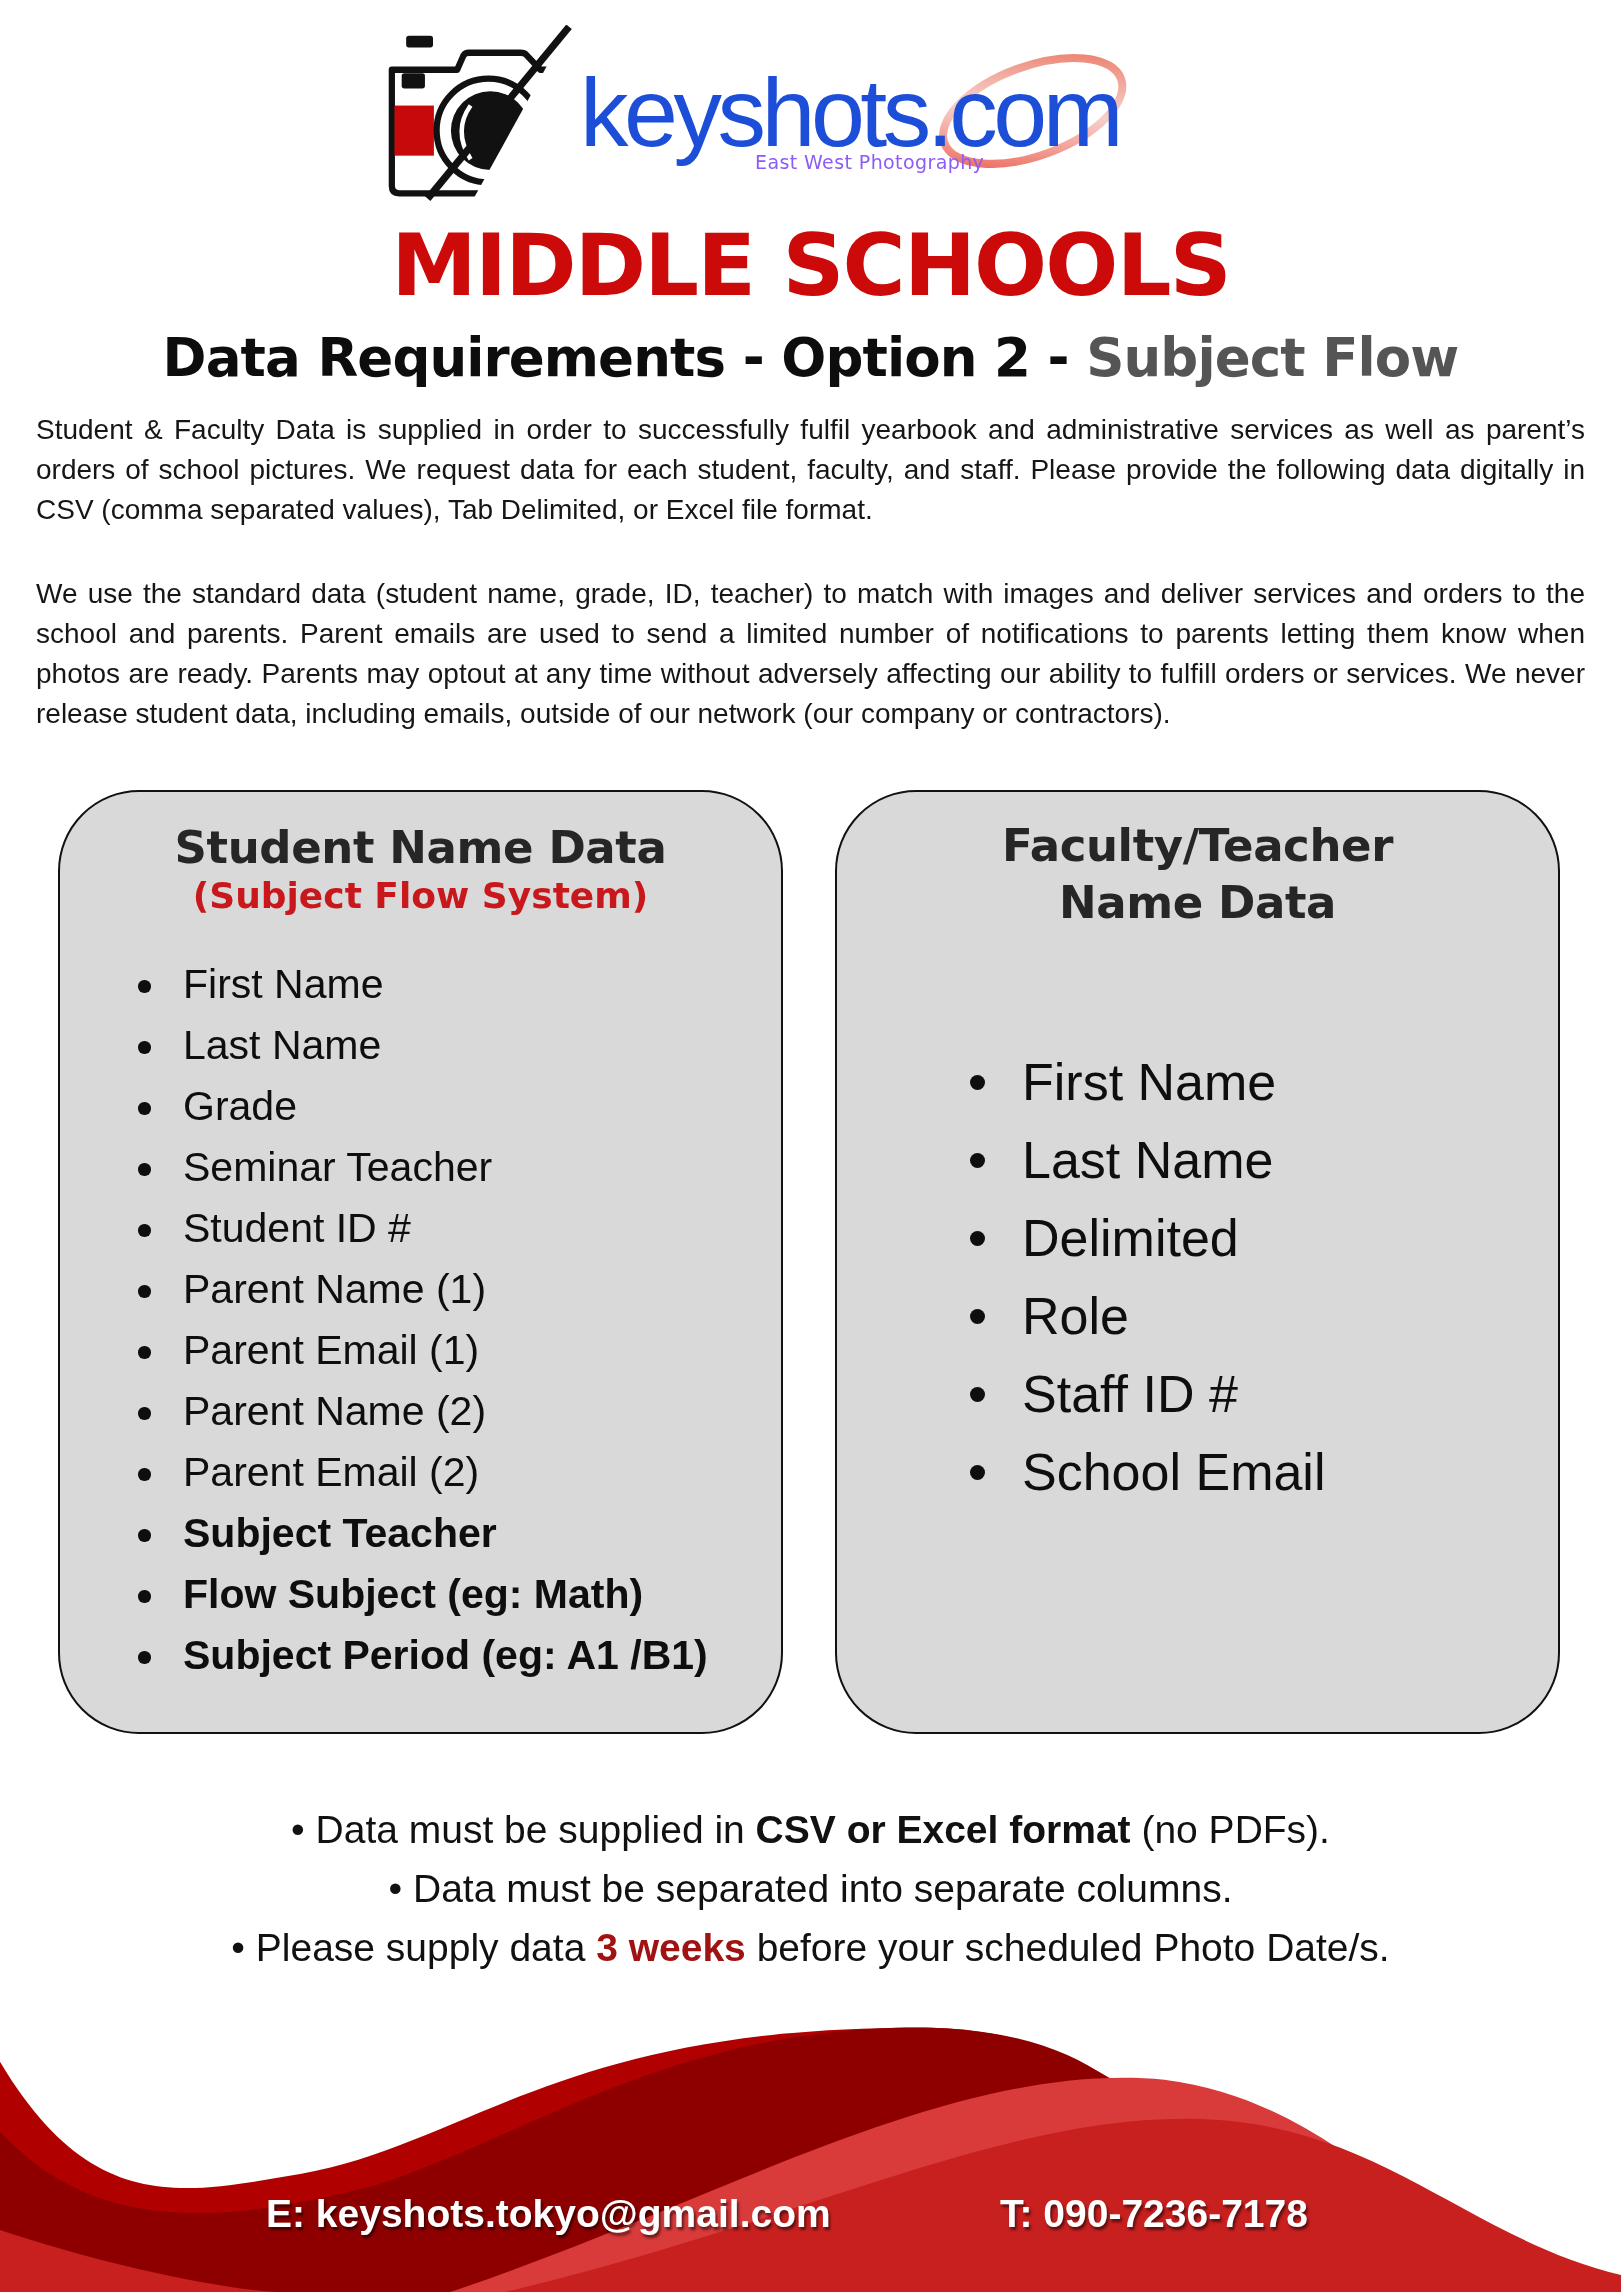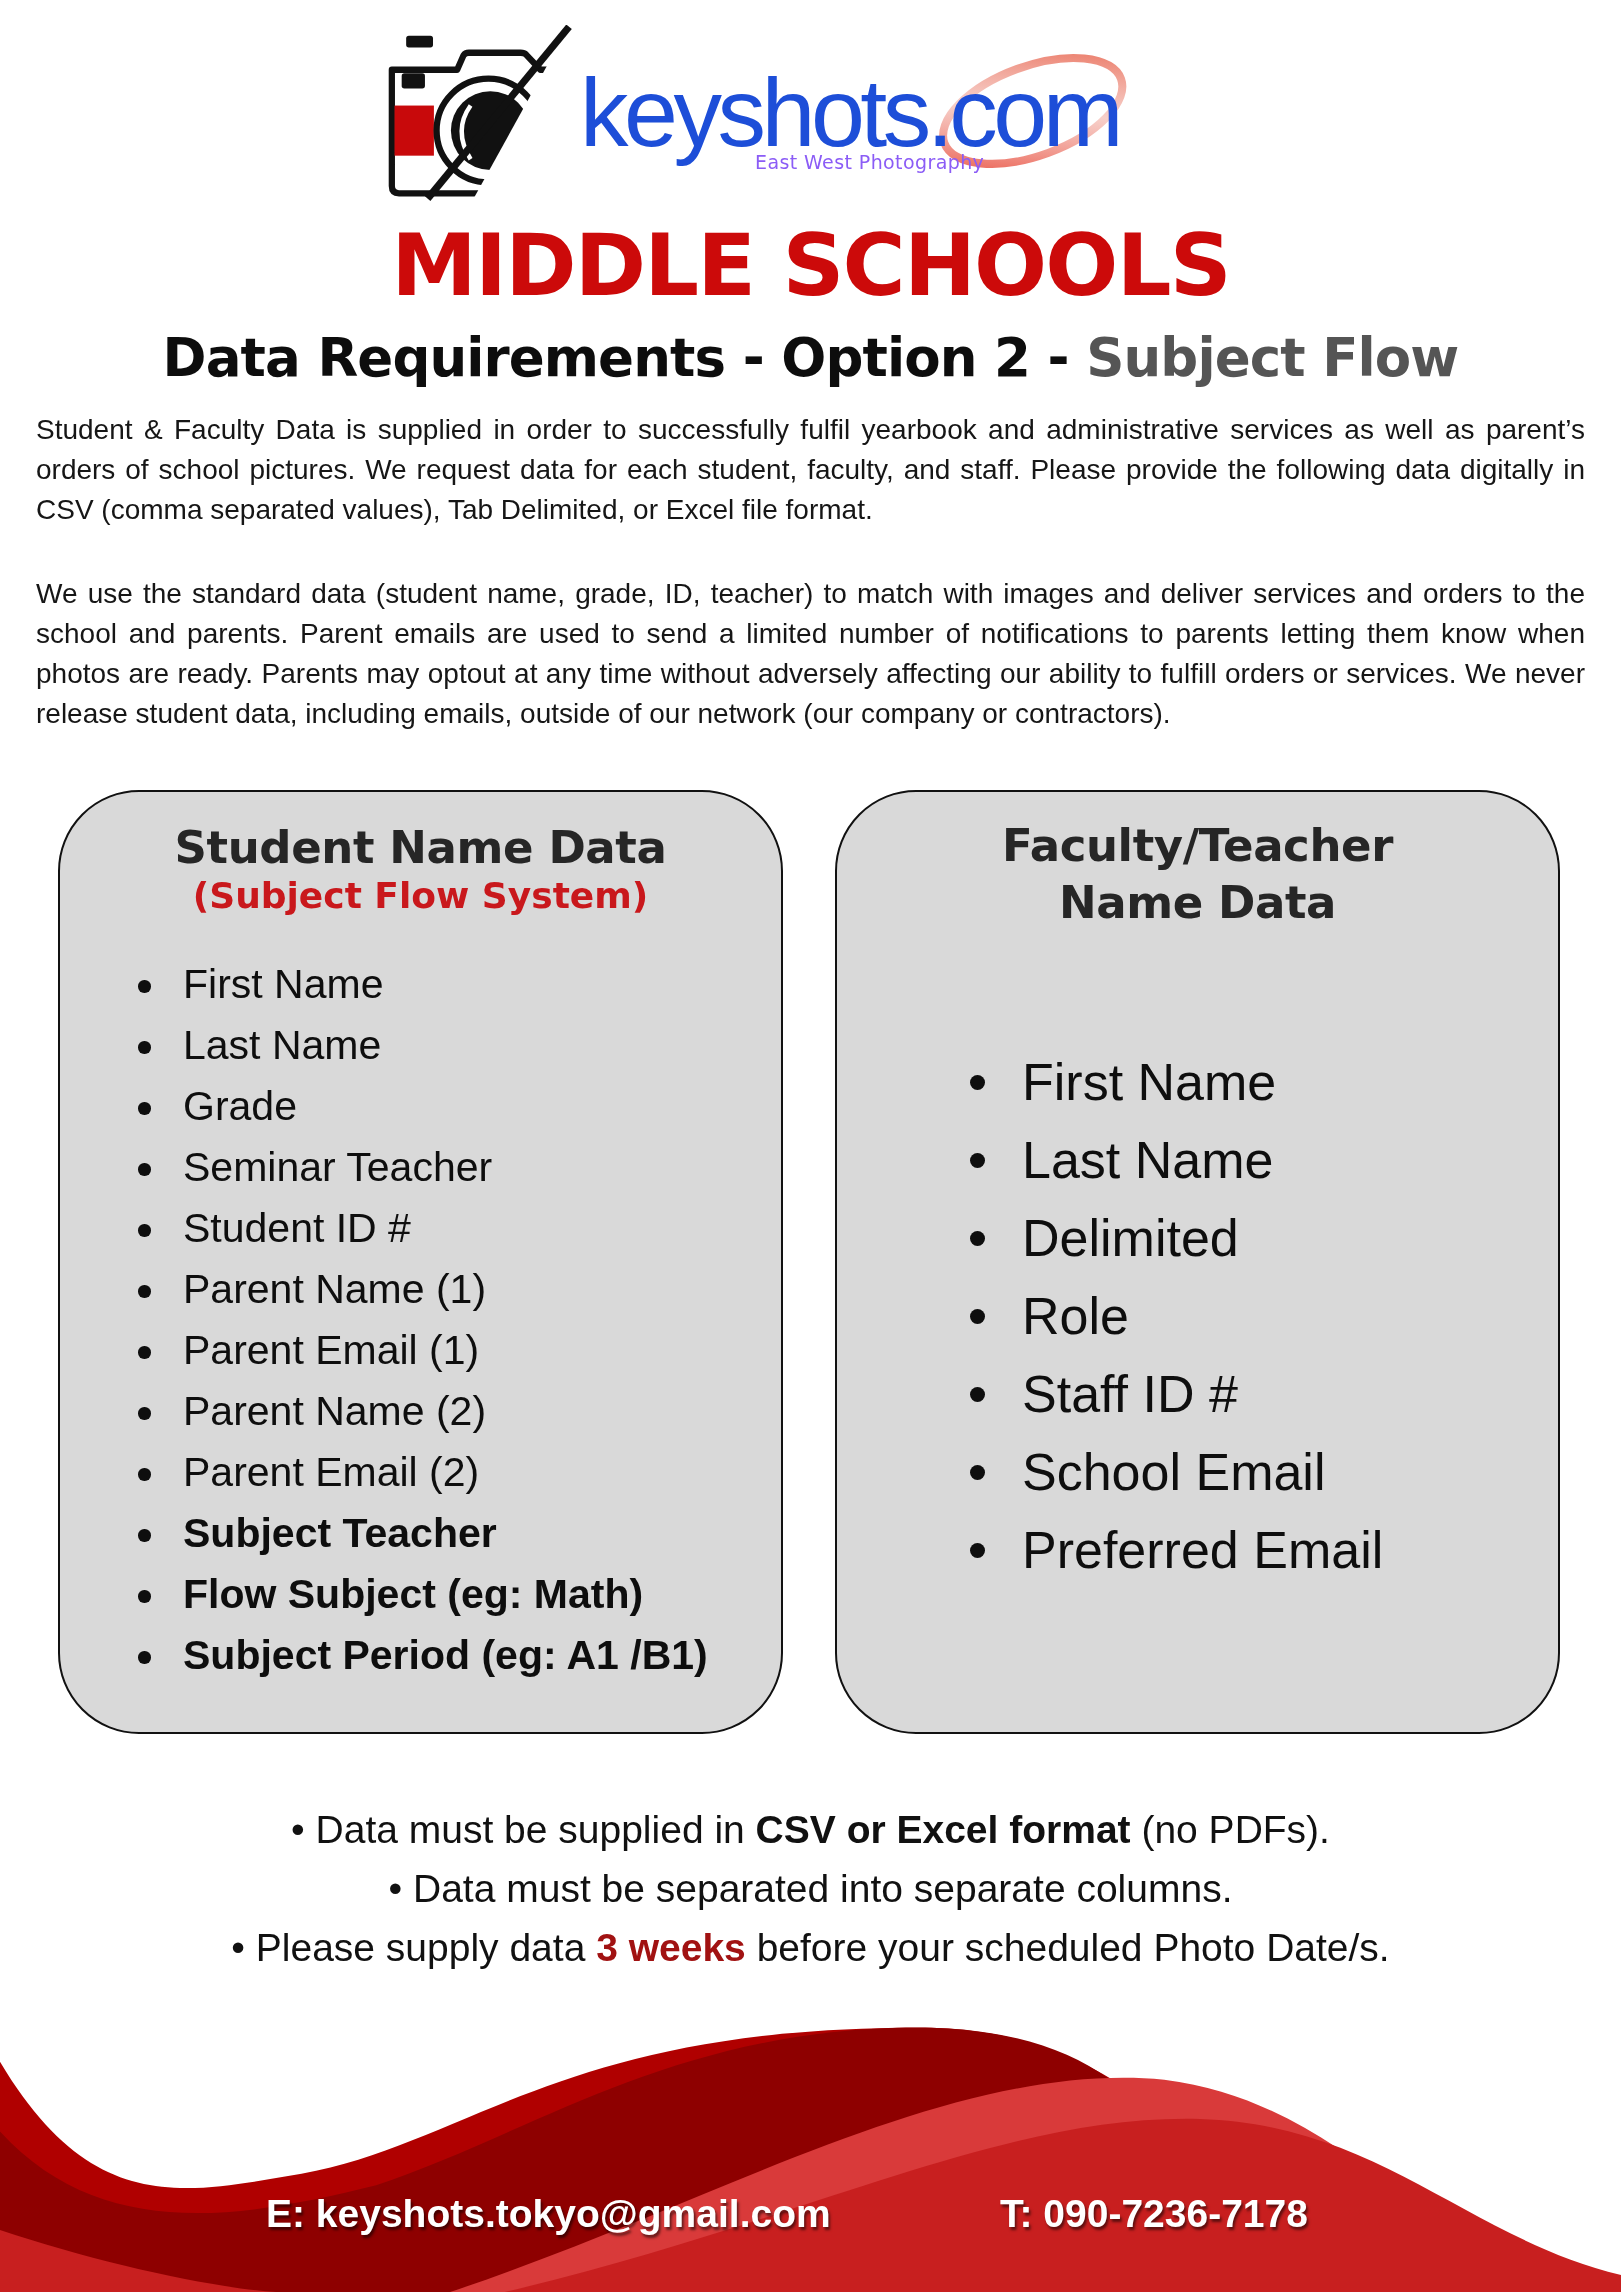--- a/index.html
+++ b/index.html
@@ -119,21 +119,20 @@
 <div class="box box-right">
   <div class="box-head">Faculty/Teacher</div>
   <div class="box-head" style="margin-top:0">Name Data</div>
   <ul class="items" id="faculty-list">
       <li><span class="dot"></span><span>First Name</span></li>
       <li><span class="dot"></span><span>Last Name</span></li>
       <li><span class="dot"></span><span>Delimited</span></li>
       <li><span class="dot"></span><span>Role</span></li>
       <li><span class="dot"></span><span>Staff ID #</span></li>
       <li><span class="dot"></span><span>School Email</span></li>
-      <li><span class="dot"></span><span>Preferred Email</span></li>
     </ul>
 </div>
 
 <div class="reqs">
   <div><span>• Data must be supplied in </span><b>CSV or Excel format</b><span> (no PDFs).</span></div>
   <div>• Data must be separated into separate columns.</div>
   <div><span>• Please supply data </span><span class="red">3 weeks</span><span> before your scheduled Photo Date/s.</span></div>
 </div>
 
 <div class="footer">

